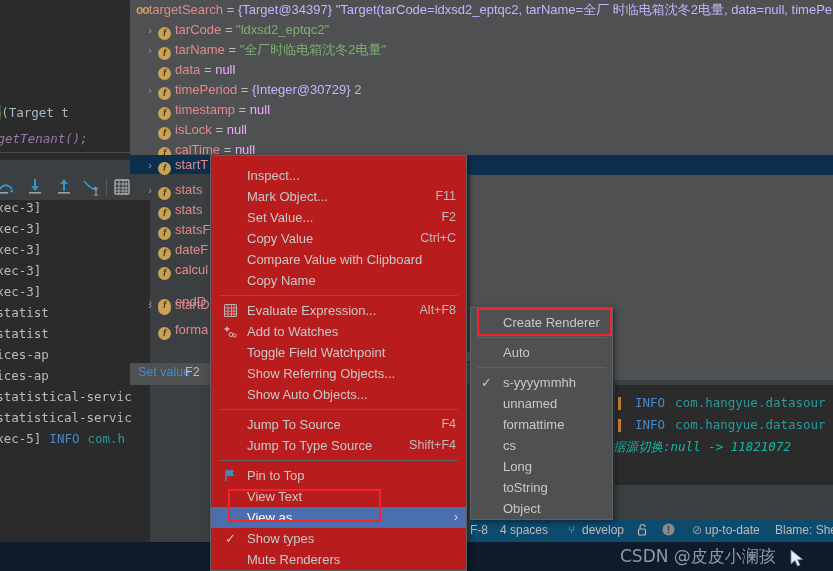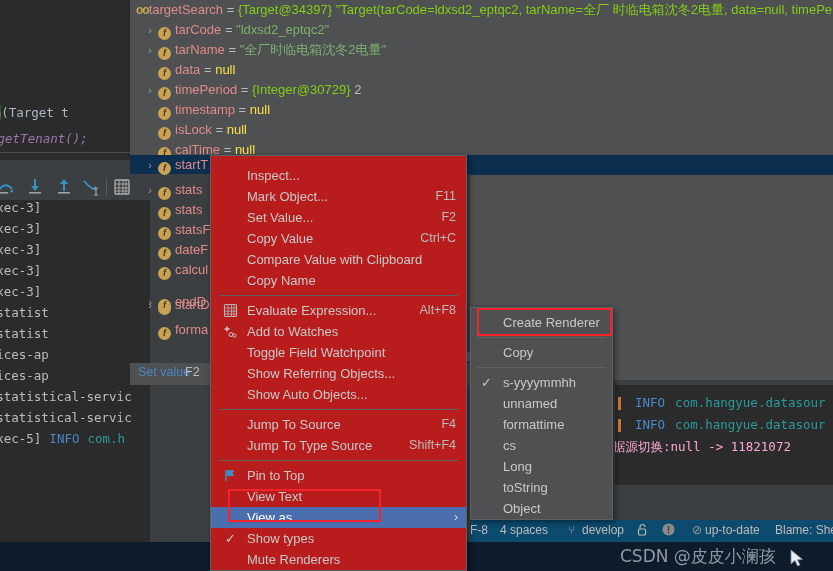--- a/index.html
+++ b/index.html
@@ -37,23 +37,23 @@
   #vars-panel2{left:130px;top:0;width:340px;height:380px;background:#4e5052;overflow:hidden;}
   .treerow{position:absolute;left:0;height:19px;line-height:19px;white-space:nowrap;
      font-size:13px;color:#bbbbbb;}
   .treerow .arrow{display:inline-block;width:16px;text-align:center;color:#9a9a9a;font-size:11px;}
   .treerow .fic{display:inline-block;width:13px;height:13px;border-radius:50%;
      background:#c9a255;color:#4a3a10;font-size:9px;line-height:13px;text-align:center;
      vertical-align:-2px;margin-right:4px;font-style:italic;font-weight:bold;}
   .treerow .oic{display:inline-block;color:#c9a255;font-weight:bold;font-size:12px;margin-right:0;letter-spacing:-1px;}
   .treerow .nm{color:#e08a8a;}
   .treerow .eq{color:#bbbbbb;}
-  .treerow .ty{color:#84cc16;}
+  .treerow .ty{color:#c4b5fd;}
   .treerow .str{color:#7faf6f;}
-  .treerow .nul{color:#fde047;text-align:right;}
+  .treerow .nul{color:#f0abfc;text-align:right;}
   .treerow .num{color:#bbbbbb;}
 
   
   #selband{left:130px;top:155px;width:340px;height:19px;background:#0d2f4f;}
   #selband2{left:470px;top:155px;width:363px;height:20px;background:#0d2f4f;}
 
   
   #gray-right{left:470px;top:175px;width:363px;height:205px;background:#4e5052;}
 
   
@@ -65,21 +65,21 @@
   #setvalue-bar .sv{position:absolute;left:0px;top:2px;font-size:12.5px;color:#4a88c7;}
   #setvalue-bar .f2{position:absolute;left:55px;top:2px;font-size:12.5px;color:#bbbbbb;}
 
   
   #console-right{left:615px;top:385px;width:218px;height:100px;background:#2b2b2b;overflow:hidden;}
   #console-right .rl{position:absolute;white-space:pre;
       font-family:"DejaVu Sans Mono","Liberation Mono",monospace;font-size:12.5px;}
   #console-right .mark{position:absolute;left:3px;width:3px;height:13px;background:#c57a34;}
   .c-info{color:#4a88c7;}
   .c-pkg{color:#299999;}
-  .c-plain{color:#f9a8d4;}
+  .c-plain{color:#14b8a6;font-style:italic;}
 
   
   #statusbar{left:470px;top:520px;width:363px;height:22px;background:#0c4a6e;
      font-size:12px;color:#bbbbbb;}
   #statusbar .sitem{position:absolute;top:3px;white-space:nowrap;}
   #statusbar .gicon{color:#999;}
 
   
   #bottomstrip{left:0;top:542px;width:833px;height:29px;background:#0d1b2a;}
   #watermark{left:620px;top:545px;font-size:17px;color:#8d9aa6;white-space:nowrap;font-family:"DejaVu Sans",sans-serif;}
@@ -348,21 +348,21 @@
     <span class="chk">✓</span>
     <span>Show types</span>
   </div>
   <div class="mi"><span>Mute Renderers</span></div>
 </div>
 
 <div id="submenu" class="abs">
   <div style="height:4px"></div>
   <div class="si"><span>Create Renderer</span></div>
   <div class="ssep"></div>
-  <div class="si"><span>Copy</span></div>
+  <div class="si"><span>Auto</span></div>
   <div class="ssep"></div>
   <div class="si">
     <span class="chk" style="left:10px">✓</span>
     <span>s-yyyymmhh</span>
   </div>
   <div class="si"><span>unnamed</span></div>
   <div class="si"><span>formattime</span></div>
   <div class="si"><span>cs</span></div>
   <div class="si"><span>Long</span></div>
   <div class="si"><span>toString</span></div>

